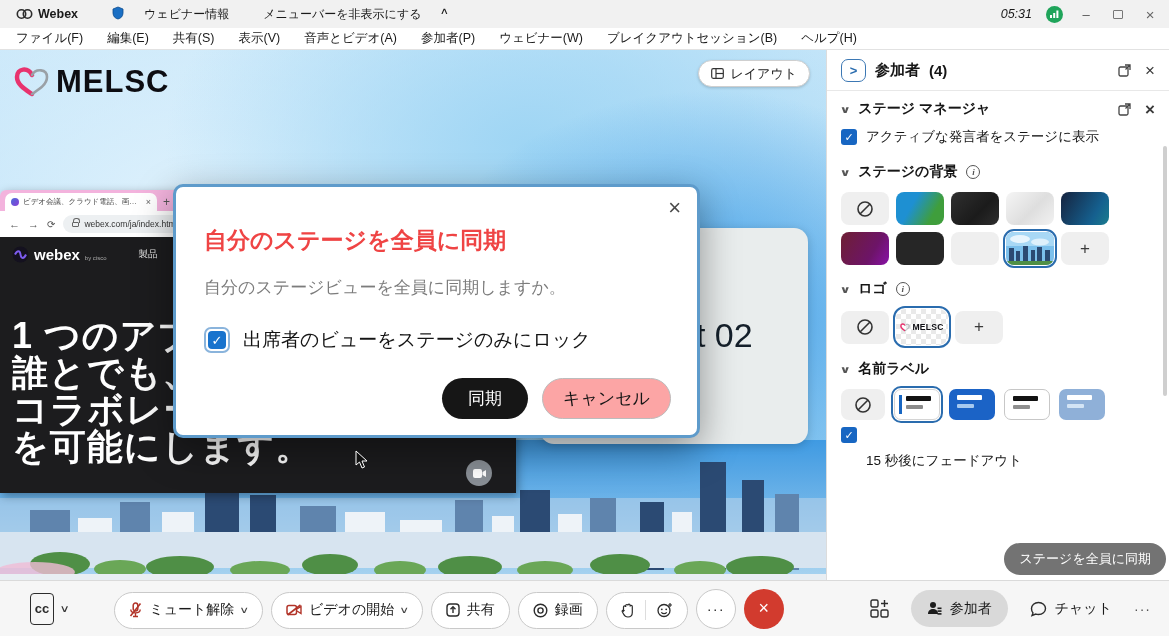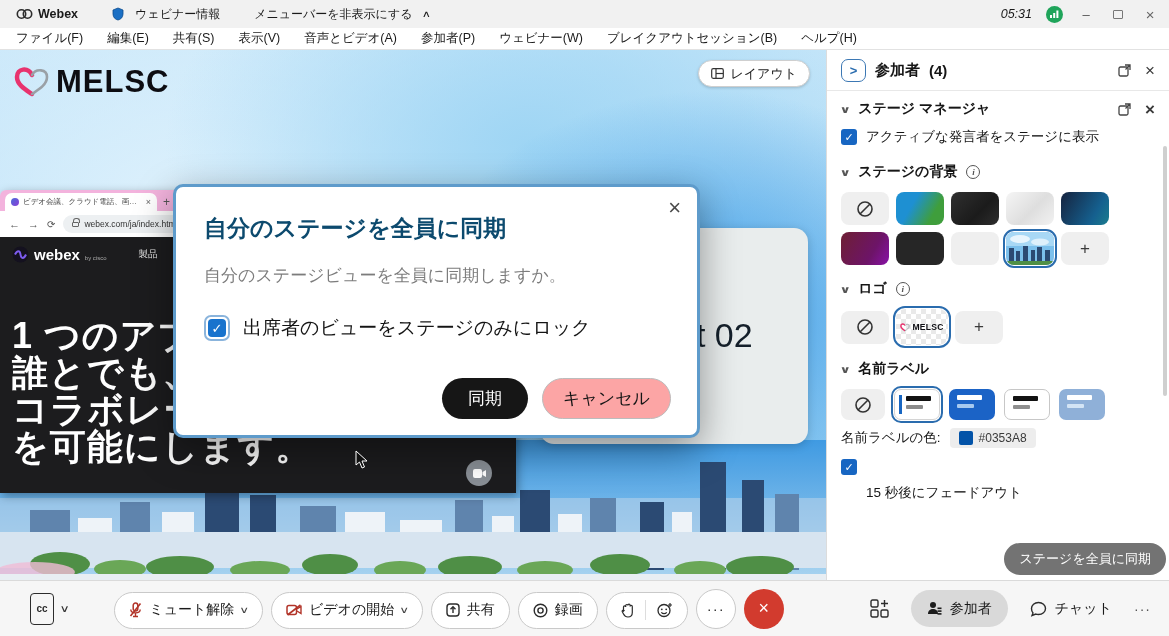--- a/index.html
+++ b/index.html
@@ -3,21 +3,21 @@
 <meta charset="utf-8">
 <style>
   *{margin:0;padding:0;box-sizing:border-box;}
   html,body{width:1169px;height:636px;overflow:hidden;}
   body{font-family:"Liberation Sans","DejaVu Sans",sans-serif;color:#1a1a1a;background:#fff;position:relative;}
   .ctr{display:flex;align-items:center;justify-content:center;}
 
   
   .titlebar{height:28px;background:#f1f1f1;display:flex;align-items:center;font-size:12px;padding:0 10px;}
   .tb-logo{display:flex;align-items:center;gap:5px;margin-left:6px;font-weight:700;font-size:12.5px;}
-  .tb-item{display:flex;align-items:center;gap:11px;margin-left:34px;}
+  .tb-item{display:flex;align-items:flex-start;gap:20px;margin-left:34px;}
   .tb-right{margin-left:auto;display:flex;align-items:center;gap:14px;font-style:italic;}
   .tb-time{font-size:12.5px;}
   .conn{width:17px;height:17px;border-radius:50%;background:#1fa45a;}
   .winbtn{color:#666;font-size:13px;width:18px;text-align:center;}
   .maxbox{width:10px;height:9px;border:1.2px solid #777;border-radius:1px;display:inline-block;}
 
   
   .menubar{height:22px;background:#fff;border-bottom:1px solid #e2e2e2;display:flex;align-items:center;gap:24px;padding-left:16px;font-size:12.5px;}
   .menu-item{white-space:nowrap;cursor:default;}
 
@@ -61,21 +61,21 @@
   
   .pcard{position:absolute;left:540px;top:178px;width:268px;height:216px;background:#e9eded;border-radius:14px;z-index:5;box-shadow:0 2px 10px rgba(0,0,0,.18);}
   .pcard-label{position:absolute;left:103px;top:88px;font-size:34px;color:#15202b;}
 
   .cursor{position:absolute;left:355px;top:400px;z-index:30;}
 
   
   .dialog{position:absolute;left:173px;top:134px;width:527px;height:254px;background:#fff;border:3.5px solid #5e9bcb;border-radius:10px;
     padding:22px 28px;z-index:20;box-shadow:0 12px 38px rgba(0,0,0,.4);}
   .dlg-close{position:absolute;top:10px;right:16px;font-size:22px;color:#4a4a4a;line-height:1;cursor:pointer;}
-  .dlg-title{font-size:23px;font-weight:700;color:#0c4a6e;margin-top:4px;}
+  .dlg-title{font-size:23px;font-weight:700;color:#ef4444;margin-top:16px;}
   .dlg-msg{font-size:17px;color:#7c7c7c;margin-top:20px;}
   .dlg-cbrow{margin-top:28px;display:flex;align-items:center;gap:13px;}
   .dlg-cb-outer{width:26px;height:26px;border:2px solid #8ab4dc;border-radius:7px;background:#fff;}
   .dlg-cb{width:18px;height:18px;background:#1873cd;border-radius:4px;color:#fff;font-size:13px;font-weight:700;}
   .dlg-cb-label{font-size:19px;color:#141414;}
   .dlg-btns{position:absolute;right:26px;bottom:16px;display:flex;gap:14px;align-items:center;}
   .btn-sync{background:#161616;color:#fff;font-size:17px;padding:9px 26px;border-radius:22px;border:none;cursor:pointer;font-family:inherit;}
   .btn-cancel{background:#fca5a5;color:#141414;font-size:17px;padding:8px 20px;border-radius:22px;border:1.5px solid #bcbcbc;cursor:pointer;font-family:inherit;}
 
   
@@ -122,21 +122,21 @@
   .color-row{display:flex;align-items:center;gap:9px;margin:8px 0 10px;}
   .color-chip{display:flex;align-items:center;gap:6px;background:#ededed;border-radius:4px;padding:3px 9px;font-size:12px;color:#3a3a3a;cursor:pointer;}
   .color-sq{width:14px;height:14px;border-radius:2px;background:#0353A8;}
   .fade2{margin-left:25px;line-height:18px;}
   .sync-pill{position:absolute;right:3px;bottom:5px;background:#737373;color:#fff;font-size:13px;padding:7px 15px;border-radius:17px;white-space:nowrap;z-index:8;}
   .scroll-thumb{position:absolute;right:2px;top:96px;width:4px;height:250px;background:#cfcfcf;border-radius:2px;}
 
   
   .toolbar{height:56px;background:#f6f6f6;border-top:1px solid #dadada;display:flex;align-items:center;padding:0 18px;position:relative;}
   .cc-group{display:flex;align-items:center;gap:7px;margin-left:12px;margin-right:46px;}
-  .cc-box{width:24px;height:32px;border:1.6px solid #2c2c2c;border-radius:4px;font-size:10px;font-weight:700;color:#2c2c2c;}
+  .cc-box{width:24px;height:32px;border:1.6px solid #2c2c2c;border-radius:4px;font-size:13px;font-weight:700;color:#2c2c2c;}
   .pill{height:37px;background:#fff;border:1px solid #c9c9c9;border-radius:19px;display:flex;align-items:center;gap:7px;padding:0 14px;font-size:14px;cursor:pointer;white-space:nowrap;}
   .pills{display:flex;align-items:flex-end;gap:8px;}
   .pill .dd{font-size:9px;color:#444;transform:scaleX(1.5);}
   .icon-circle{width:40px;height:40px;border:1px solid #c9c9c9;border-radius:50%;background:#fff;font-size:15px;color:#333;cursor:pointer;letter-spacing:1px;}
   .leave{width:40px;height:40px;border-radius:50%;background:#d23b2e;color:#fff;font-size:18px;cursor:pointer;border:none;}
   .pill-div{width:1px;height:20px;background:#ddd;}
   .tb-right-group{margin-left:auto;display:flex;align-items:center;gap:22px;}
   .ppl-pill{height:37px;background:#d9d9d9;border-radius:19px;display:flex;align-items:center;gap:8px;padding:0 16px;font-size:14px;cursor:pointer;}
   .chat-group{display:flex;align-items:center;gap:8px;font-size:14px;cursor:pointer;}
   .more-sm{color:#555;font-size:14px;letter-spacing:1px;cursor:pointer;}
@@ -475,27 +475,20 @@
             </div>
           </div>
         <div class="nl nl4">
             <div class="nl-inner">
               <div class="nl-bar1"></div>
               <div class="nl-bar2"></div>
             </div>
           </div>
       </div>
 
-      <div class="color-row">
-        <span>名前ラベルの色:</span>
-        <span class="color-chip">
-          <span class="color-sq"></span>
-          <span>#0353A8</span>
-        </span>
-      </div>
 
       <div class="cb-row" style="flex-wrap:wrap;">
         <span class="cb ctr">
             <span>✓</span>
           </span>
         <span class="cb-label fade2" style="width:100%;">15 秒後にフェードアウト</span>
       </div>
     </div>
 
     <div class="scroll-thumb"></div>

